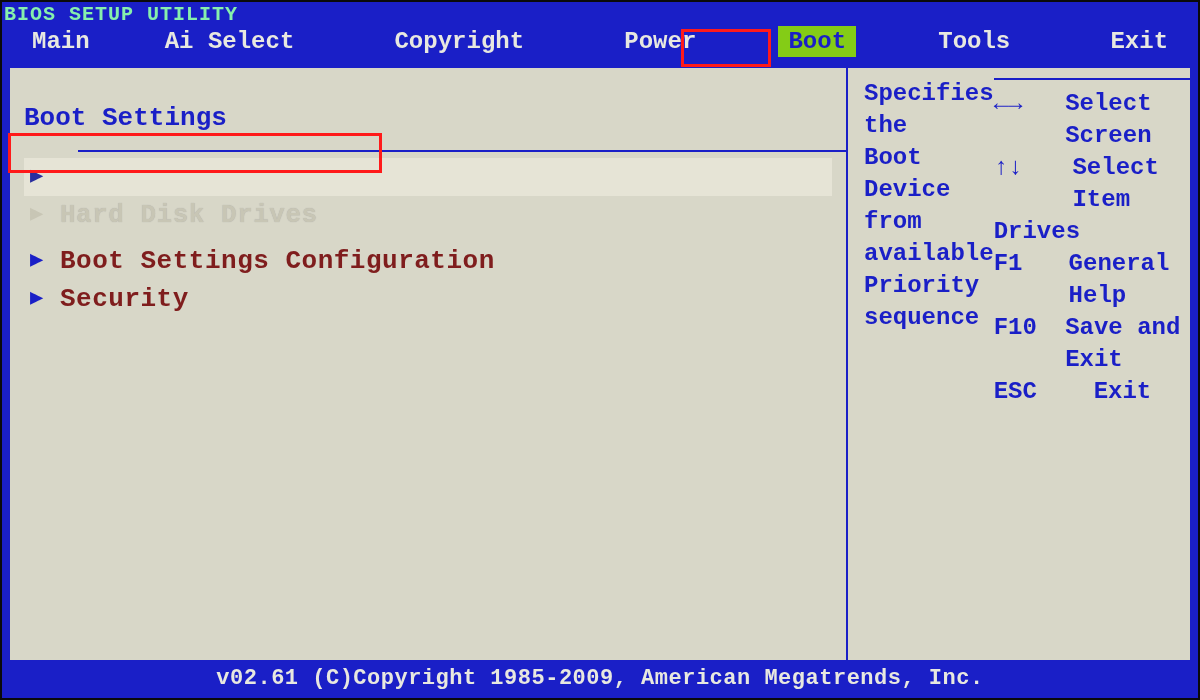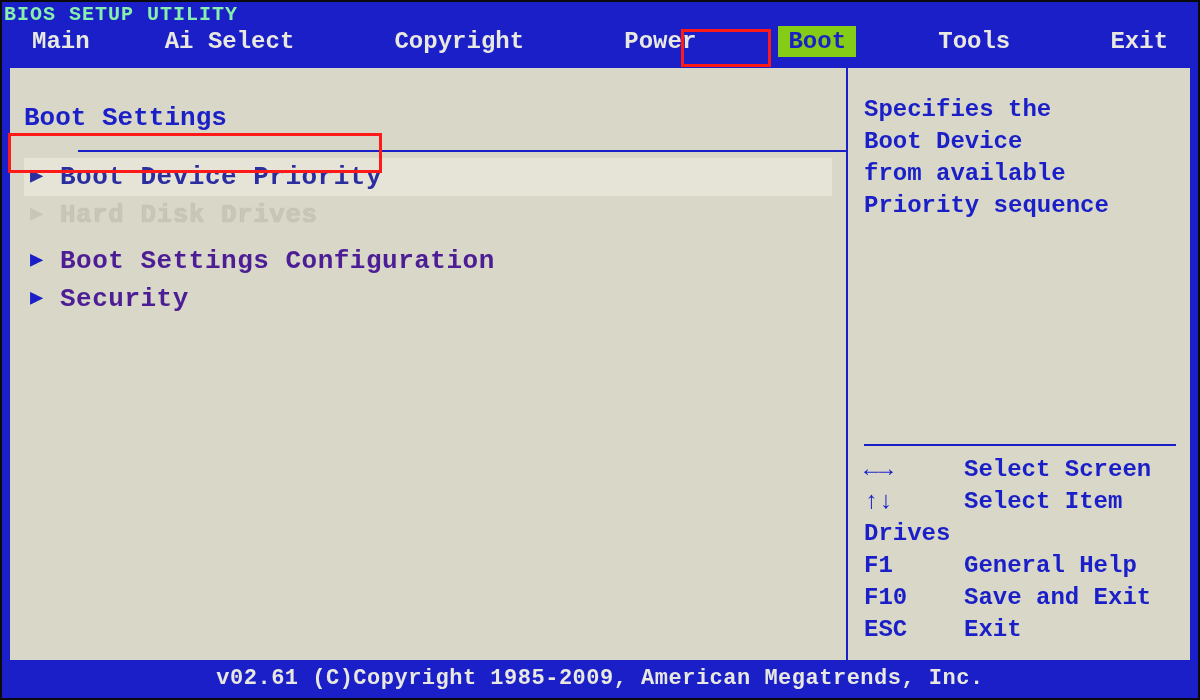--- a/index.html
+++ b/index.html
@@ -106,37 +106,37 @@
     width: 18px;
   }
   .menu-row.selected {
     background: #e6e4d6;
   }
   .menu-row.selected .label,
   .menu-row.selected .tri {
     color: #2a2e9e;
   }
   .menu-row .label {
-    color: #4c1d95;
+    color: #7f1d1d;
     letter-spacing: 0.5px;
   }
   .menu-row.alt .label {
     color: #c8c6b5;
     text-shadow: 0 0 1px #aaa;
   }
   .menu-row.alt .tri {
     color: #c8c6b5;
   }
   .menu-spacer { height: 8px; }
   .right-pane {
     width: 344px;
     border-left: 2px solid #1a1fc7;
-    padding: 26px 14px 14px 16px;
-    display: flex;
-    flex-direction: column;
+    padding: 10px 14px 14px 16px;
+    display: flex;
+    flex-direction: row;
     color: #1a1fc7;
     font-size: 24px;
     line-height: 32px;
   }
   .help-text {
     flex: 1 1 auto;
   }
   .key-help {
     border-top: 2px solid #1a1fc7;
     padding-top: 8px;
@@ -187,21 +187,20 @@
       <div class="tab">Exit</div>
     </div>
 
     <div class="body-area">
       <div class="left-pane">
         <div class="section-title">Boot Settings</div>
         <div class="divider-line"></div>
 
         <div class="menu-row selected">
           <span class="tri">▶</span>
-          <span class="label">Boot Device Priority</span>
         </div>
         <div class="menu-row alt">
           <span class="tri">▶</span>
           <span class="label">Hard Disk Drives</span>
         </div>
         <div class="menu-spacer"></div>
         <div class="menu-row">
           <span class="tri">▶</span>
           <span class="label">Boot Settings Configuration</span>
         </div>

